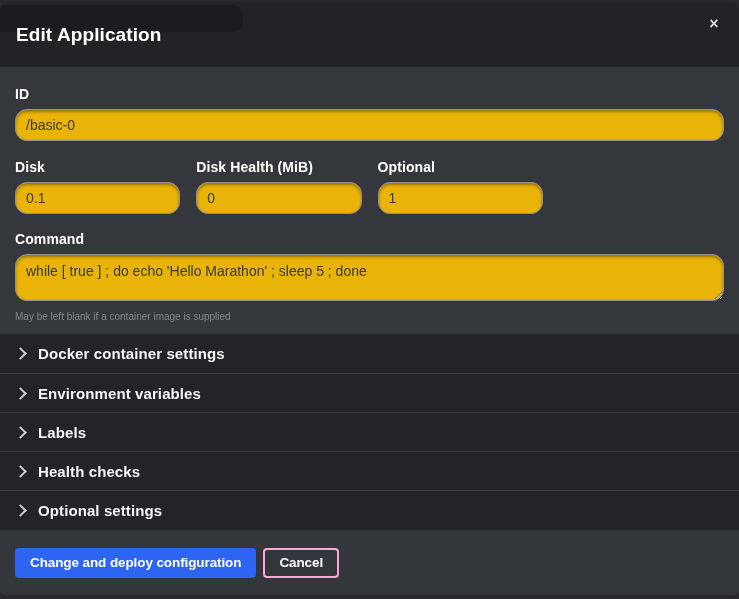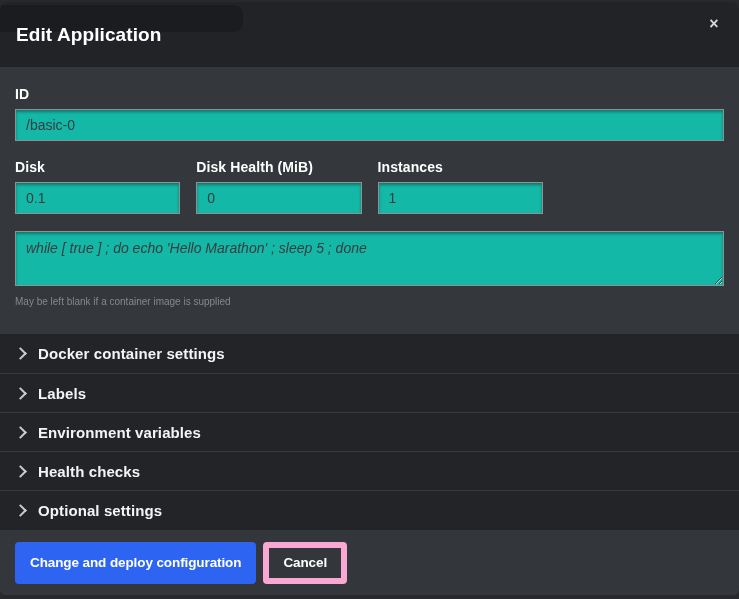--- a/index.html
+++ b/index.html
@@ -52,32 +52,32 @@
     box-sizing:border-box;
   }
   .field-label {
     display:block;
     color:#ffffff; font-size:14px; font-weight:700;
     margin-bottom:7px; letter-spacing:0.1px;
   }
   .text-input {
     width:100%; box-sizing:border-box;
     height:32px;
-    background:#14b8a6;
+    background:#eab308;
     border:1px solid #8f9195;
-    border-radius:0;
+    border-radius:12px;
     box-shadow:inset 0 2px 3px rgba(0,0,0,0.35);
     padding:8px 10px;
     font-family:"Liberation Sans", sans-serif;
     font-size:14px; color:#393c40;
     outline:none;
   }
   textarea.text-input {
-    height:55px; resize:vertical;
-    padding-top:7px; line-height:1.35;font-style:italic;
+    height:47px; resize:vertical;
+    padding-top:7px; line-height:1.35;
   }
   .form-group-id { margin-bottom:18px; }
   .form-row {
     display:grid;
     grid-template-columns:repeat(4, 1fr);
     grid-gap:16px; gap:16px;
     margin-bottom:17px;
   }
   .help-text {
     color:#85888d; font-size:10px; margin-top:6px;
@@ -107,38 +107,38 @@
     letter-spacing:0.1px;
   }
   
   .modal-footer {
     flex:1 1 auto;
     background:#33363b;
     display:flex; align-items:center;
     padding:0 15px; gap:7px;
   }
   .btn {
-    height:42px;
+    height:30px;
     border-radius:4px;
     font-family:"Liberation Sans", sans-serif;
     font-size:13.5px; font-weight:700;
     letter-spacing:-0.1px;
     display:inline-flex; align-items:center; justify-content:center;
     cursor:pointer;
   }
   .btn-primary {
     background:#2e64f2;
     color:#ffffff;
     border:none;
     padding:0 15px;
   }
   .btn-cancel {
     background:transparent;
     color:#ffffff;
-    border:6px solid #f9a8d4;
+    border:2px solid #f9a8d4;
     padding:0 14px;
   }
 </style>
 </head>
 <body>
 
 <div class="modal">
 
   <div class="modal-header">
     <div class="header-artifact"></div>
@@ -156,44 +156,45 @@
     <div class="form-row">
       <div>
         <label class="field-label">Disk</label>
         <input type="text" class="text-input" value="0.1" style="">
       </div>
       <div>
         <label class="field-label">Disk Health (MiB)</label>
         <input type="text" class="text-input" value="0" style="">
       </div>
       <div>
-        <label class="field-label">Instances</label>
+        <label class="field-label">Optional</label>
         <input type="text" class="text-input" value="1" style="">
       </div>
     </div>
 
     <div>
+      <label class="field-label">Command</label>
       <textarea class="text-input" style="">while [ true ] ; do echo 'Hello Marathon' ; sleep 5 ; done</textarea>
       <div class="help-text">May be left blank if a container image is supplied</div>
     </div>
 
   </div>
 
   <div class="sections">
     <div class="section-row">
       <span class="chevron-right"></span>
       <span class="section-label">Docker container settings</span>
     </div>
     <div class="section-row">
       <span class="chevron-right"></span>
+      <span class="section-label">Environment variables</span>
+    </div>
+    <div class="section-row">
+      <span class="chevron-right"></span>
       <span class="section-label">Labels</span>
-    </div>
-    <div class="section-row">
-      <span class="chevron-right"></span>
-      <span class="section-label">Environment variables</span>
     </div>
     <div class="section-row">
       <span class="chevron-right"></span>
       <span class="section-label">Health checks</span>
     </div>
     <div class="section-row">
       <span class="chevron-right"></span>
       <span class="section-label">Optional settings</span>
     </div>
   </div>

